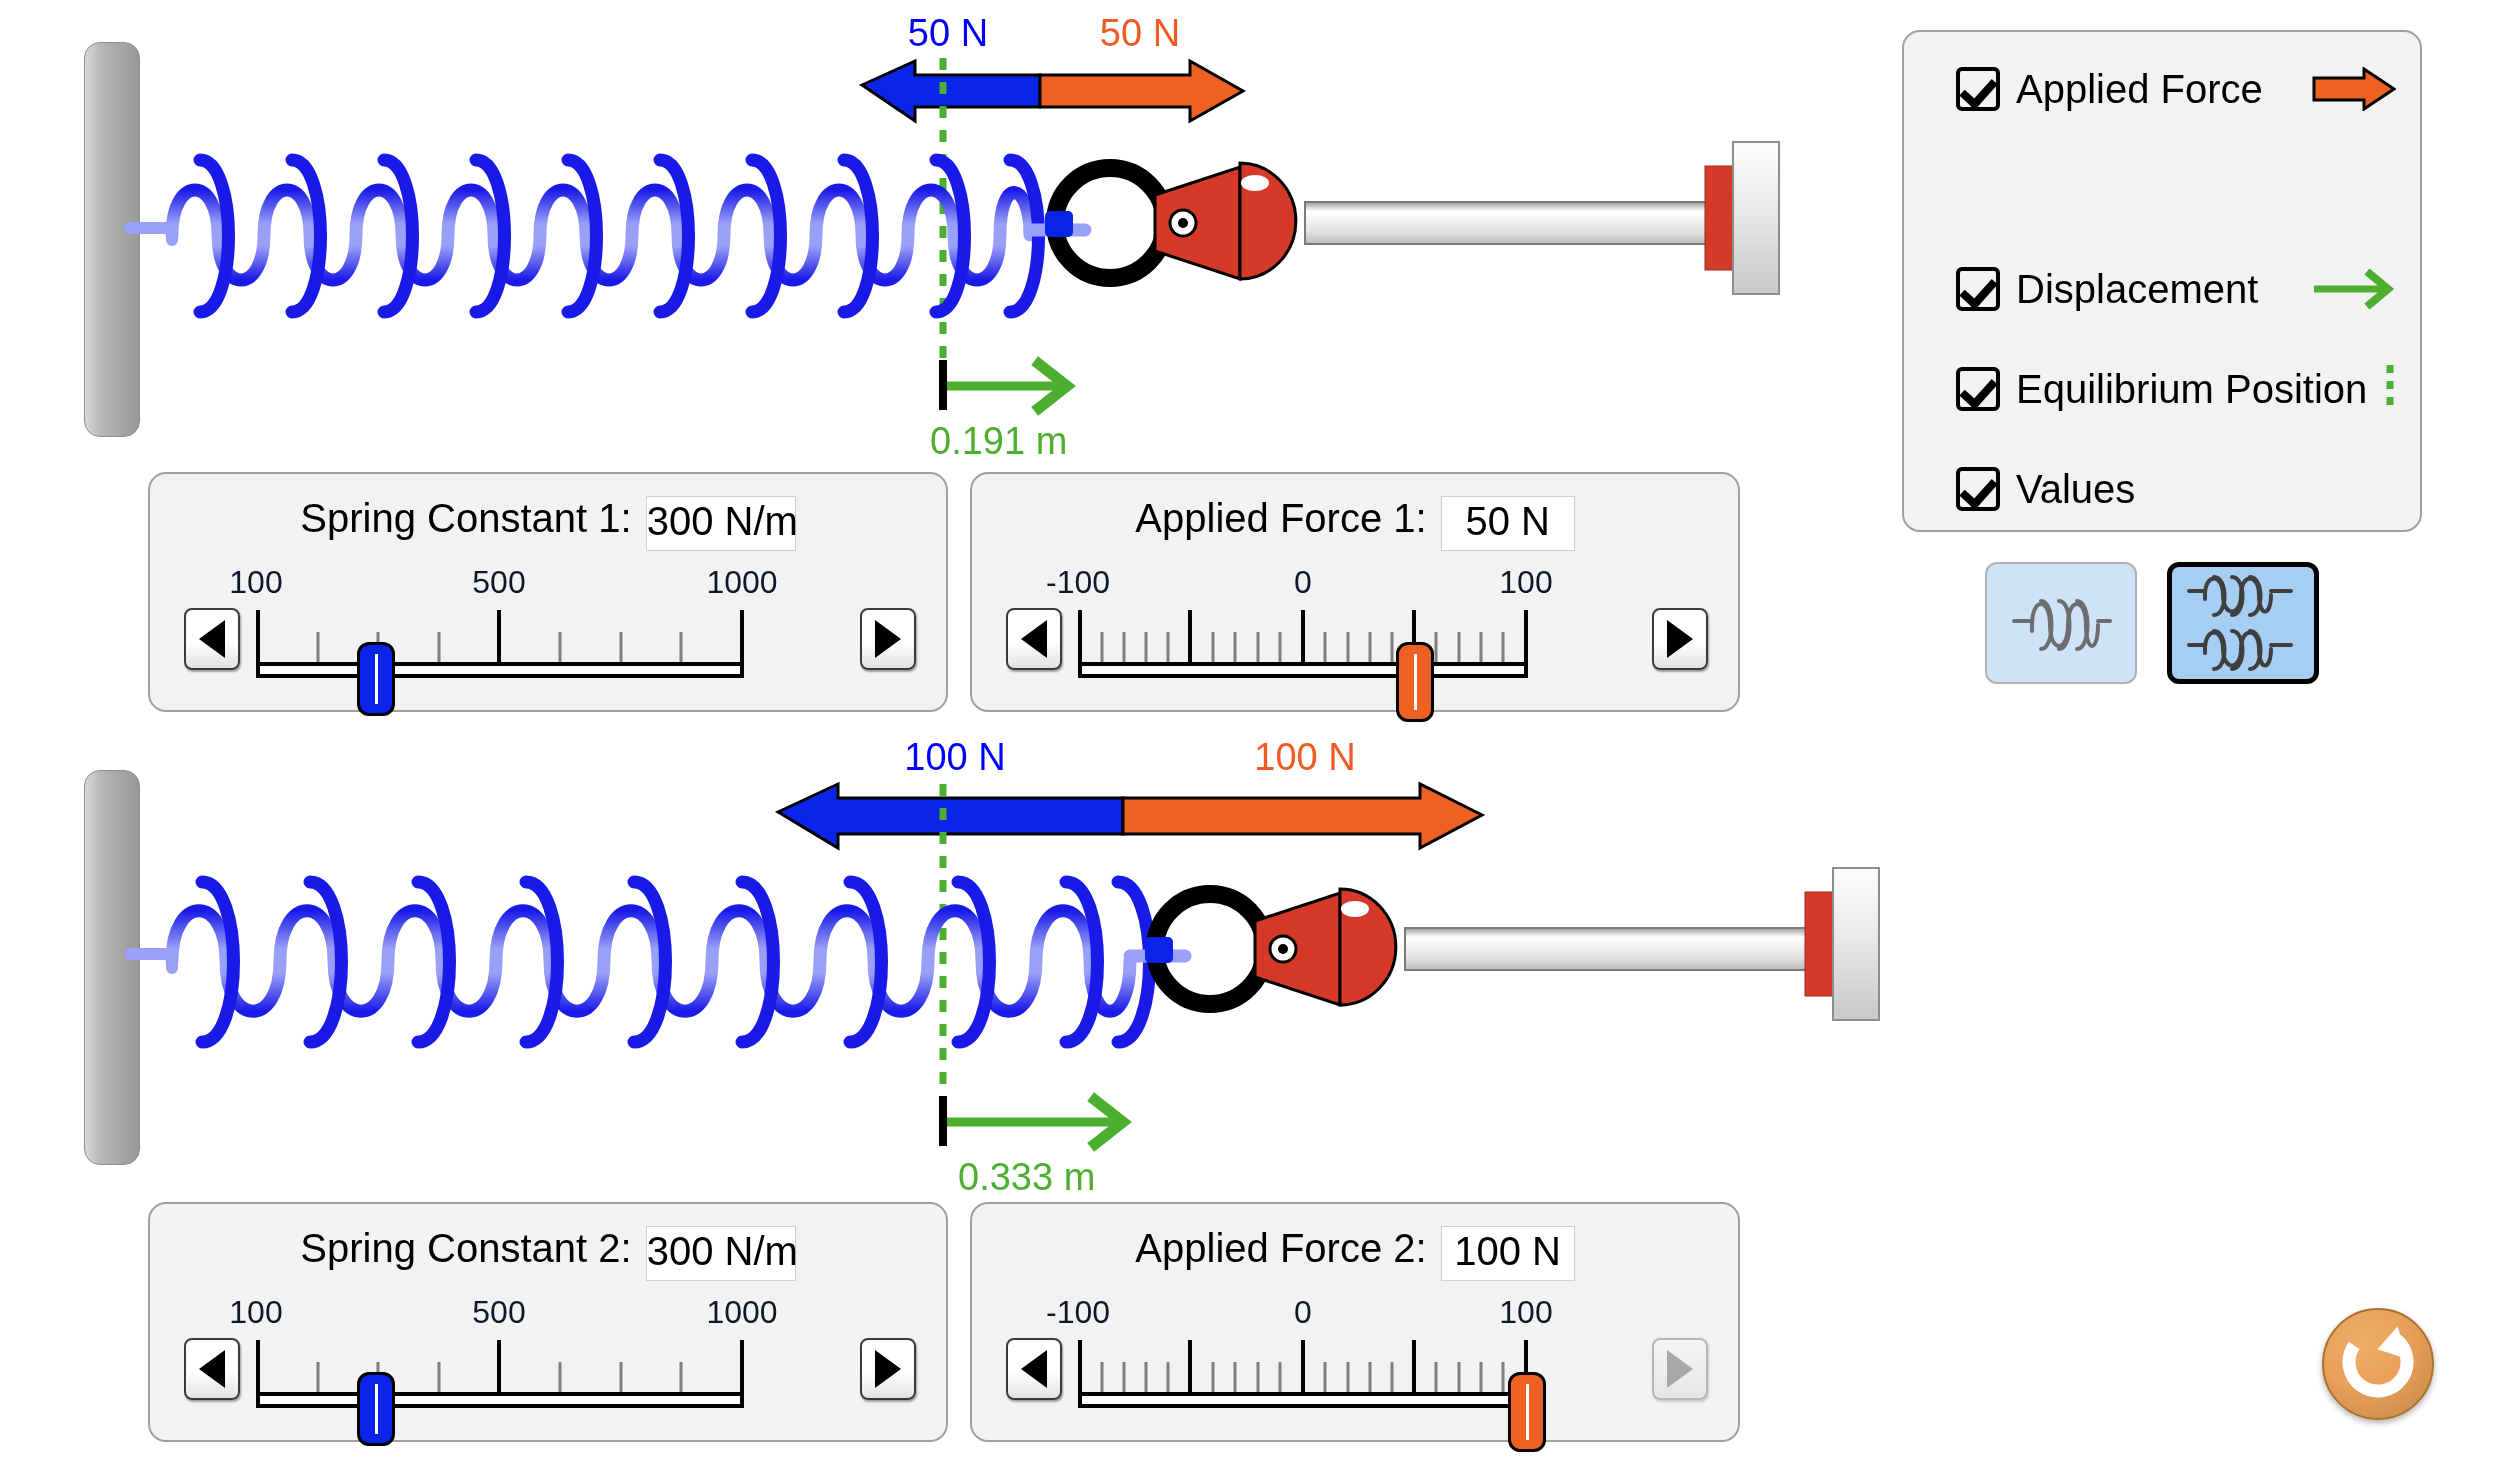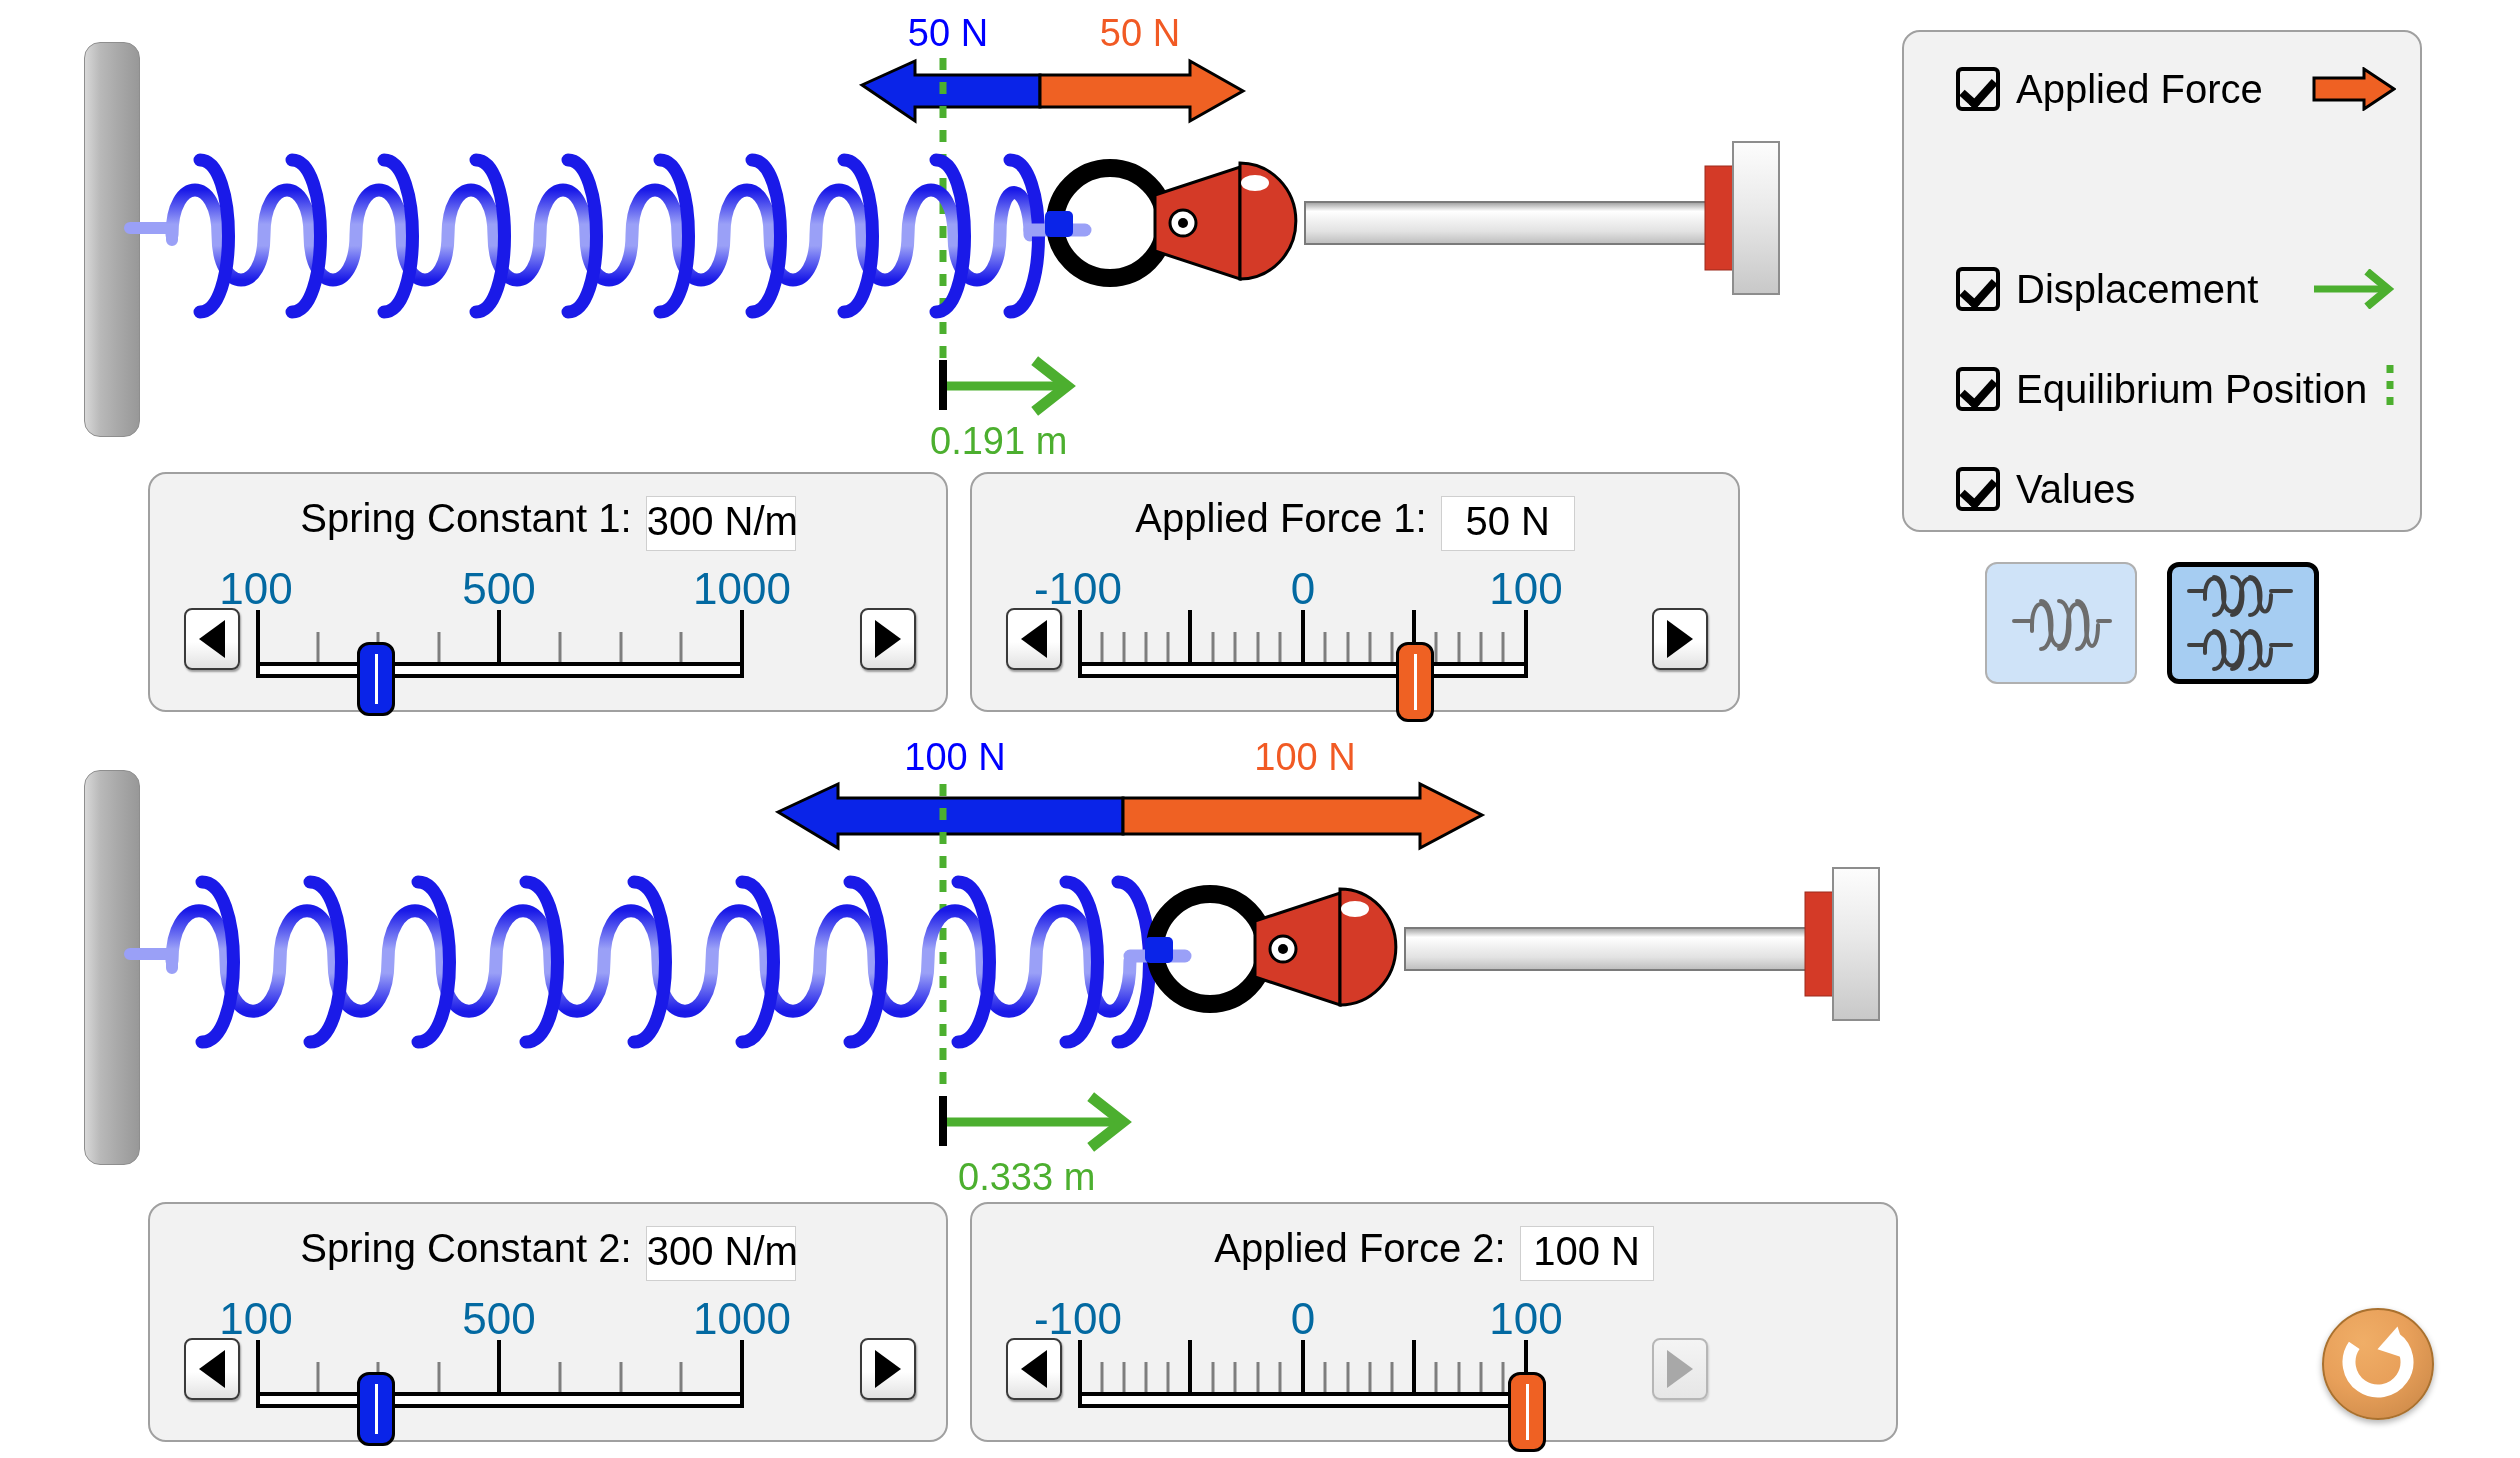--- a/index.html
+++ b/index.html
@@ -118,22 +118,22 @@
     border-bottom: 19px solid transparent;
   }
   .arrow-glyph.left  { border-right: 26px solid #000; }
   .arrow-glyph.right { border-left: 26px solid #000; }
   .arrow-btn.disabled .arrow-glyph.right { border-left-color: #a8a8a8; }
 
   .track-wrap { position: absolute; }
 
   .tick-label {
     position: absolute;
-    font-size: 44px;
-    color: #0369a1;
+    font-size: 32px;
+    color: #0f172a;
     transform: translateX(-50%);
     white-space: nowrap;
   }
 
   .track-svg { position: absolute; overflow: visible; }
 
   .thumb {
     position: absolute;
     border-radius: 12px;
     border: 3px solid #000;
@@ -550,21 +550,21 @@
           </g>
           <rect x="2" y="54" width="484" height="12" fill="#fff" stroke="#000" stroke-width="4"></rect>
         </svg>
         <div class="thumb blue" style="left:101px;top:72px;width:38px;height:74px;">
           <span class="thumb-line"></span>
         </div>
       </div>
     </div>
   </div>
 
-  <div class="panel" style="left:970px;top:1202px;width:928px;height:240px;">
+  <div class="panel" style="left:970px;top:1202px;width:770px;height:240px;">
     <div class="panel-title-row">
       <span class="panel-title">Applied Force 2:</span>
       <span class="value-box w-f">100 N</span>
     </div>
     <div class="slider-row">
       <div class="arrow-btn" style="left:34px;top:38px;">
         <span class="arrow-glyph left"></span>
       </div>
       <div class="arrow-btn disabled" style="left:680px;top:38px;">
         <span class="arrow-glyph right"></span>

